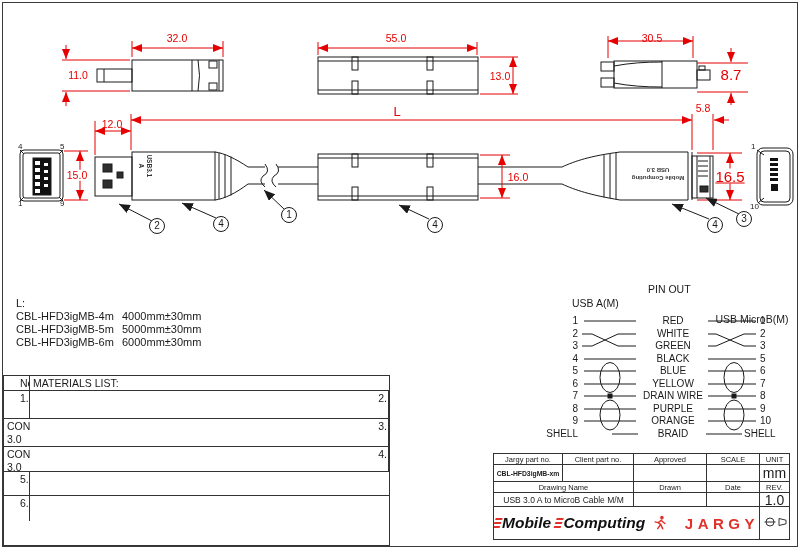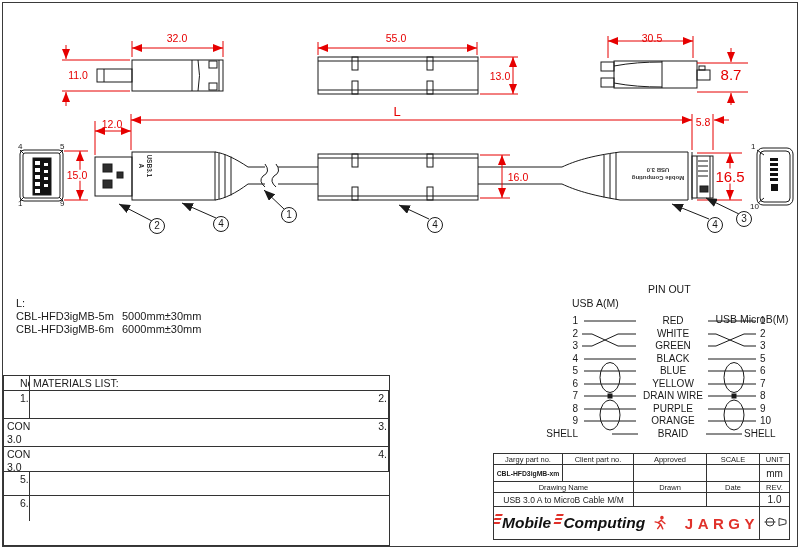--- a/index.html
+++ b/index.html
@@ -42,24 +42,24 @@
   #tblock{position:absolute;left:493px;top:453px;width:297px;height:87px;border:1px solid #333;
           display:grid;grid-template-columns:69px 71px 73px 53px 1fr;
           grid-template-rows:11px 17px 11px 14px 1fr;box-sizing:border-box;font-size:7.5px;}
   #tblock .tcell{border-right:1px solid #333;border-bottom:1px solid #333;box-sizing:border-box;
                  display:flex;align-items:center;justify-content:center;text-align:center;overflow:hidden;}
   #tblock .noright{border-right:none;}
   #tblock .nobot{border-bottom:none;}
   #tblock .span2{grid-column:span 2;}
   #tblock .span4{grid-column:span 4;}
   #tblock .pn{font-size:6.8px;font-weight:bold;}
-  #tblock .val{font-size:10px;}
+  #tblock .val{font-size:14px;}
   #tblock .dn{font-size:8.5px;}
   #logocell{display:flex;align-items:center;justify-content:center;gap:8px;}
-  .mclogo{display:flex;align-items:flex-start;font-style:italic;font-weight:bold;font-size:15.5px;color:#111;}
+  .mclogo{display:flex;align-items:center;font-style:italic;font-weight:bold;font-size:15.5px;color:#111;}
   .speed{display:inline-block;width:7px;height:11px;margin-right:1px;
          background:repeating-linear-gradient(to bottom,#e0312a 0 2px,transparent 2px 4px);
          transform:skewX(-18deg);}
   .jargy{font-weight:bold;font-size:15px;letter-spacing:4.5px;color:#e0312a;margin-left:10px;}
 </style>
 </head>
 <body>
 
 <div id="canvas">
   <div id="pageborder"></div>
@@ -311,22 +311,22 @@
   <span class="lbl nobg" style="left:177px;top:38px;">32.0</span>
   <span class="lbl nobg" style="left:78px;top:75px;">11.0</span>
   <span class="lbl nobg" style="left:396px;top:38px;">55.0</span>
   <span class="lbl nobg" style="left:500px;top:76px;">13.0</span>
   <span class="lbl nobg" style="left:652px;top:38px;">30.5</span>
   <span class="lbl big" style="left:731px;top:74px;">8.7</span>
   <span class="lbl med nobg" style="left:397px;top:111px;">L</span>
   <span class="lbl nobg" style="left:112px;top:124px;">12.0</span>
   <span class="lbl" style="left:77px;top:175px;">15.0</span>
   <span class="lbl nobg" style="left:518px;top:177px;">16.0</span>
-  <span class="lbl nobg" style="left:703px;top:122px;">5.8</span>
-  <span class="lbl big" style="left:730px;top:176px;">16.5</span>
+  <span class="lbl nobg" style="left:703px;top:108px;">5.8</span>
+  <span class="lbl big" style="left:730px;top:176px;text-decoration:underline;">16.5</span>
 
   <span class="balloon-num" style="left:157px;top:226px;">2</span>
   <span class="balloon-num" style="left:221px;top:224px;">4</span>
   <span class="balloon-num" style="left:289px;top:215px;">1</span>
   <span class="balloon-num" style="left:435px;top:225px;">4</span>
   <span class="balloon-num" style="left:715px;top:225px;">4</span>
   <span class="balloon-num" style="left:744px;top:219px;">3</span>
 
   <span class="pinlbl" style="left:18px;top:143px;">4</span>
   <span class="pinlbl" style="left:60px;top:143px;">5</span>
@@ -335,20 +335,24 @@
   <span class="pinlbl" style="left:751px;top:143px;">1</span>
   <span class="pinlbl" style="left:750px;top:203px;">10</span>
 
   <span class="moldA">USB3.1
 A</span>
   <span class="moldB">Mobile Computing
 USB 3.0</span>
 
   <div id="ltable">
     <div>L:</div>
+    <div class="lrow">
+      <span>CBL-HFD3igMB-4m</span>
+      <span>4000mm±30mm</span>
+    </div>
     <div class="lrow">
       <span>CBL-HFD3igMB-5m</span>
       <span>5000mm±30mm</span>
     </div>
     <div class="lrow">
       <span>CBL-HFD3igMB-6m</span>
       <span>6000mm±30mm</span>
     </div>
   </div>
 

